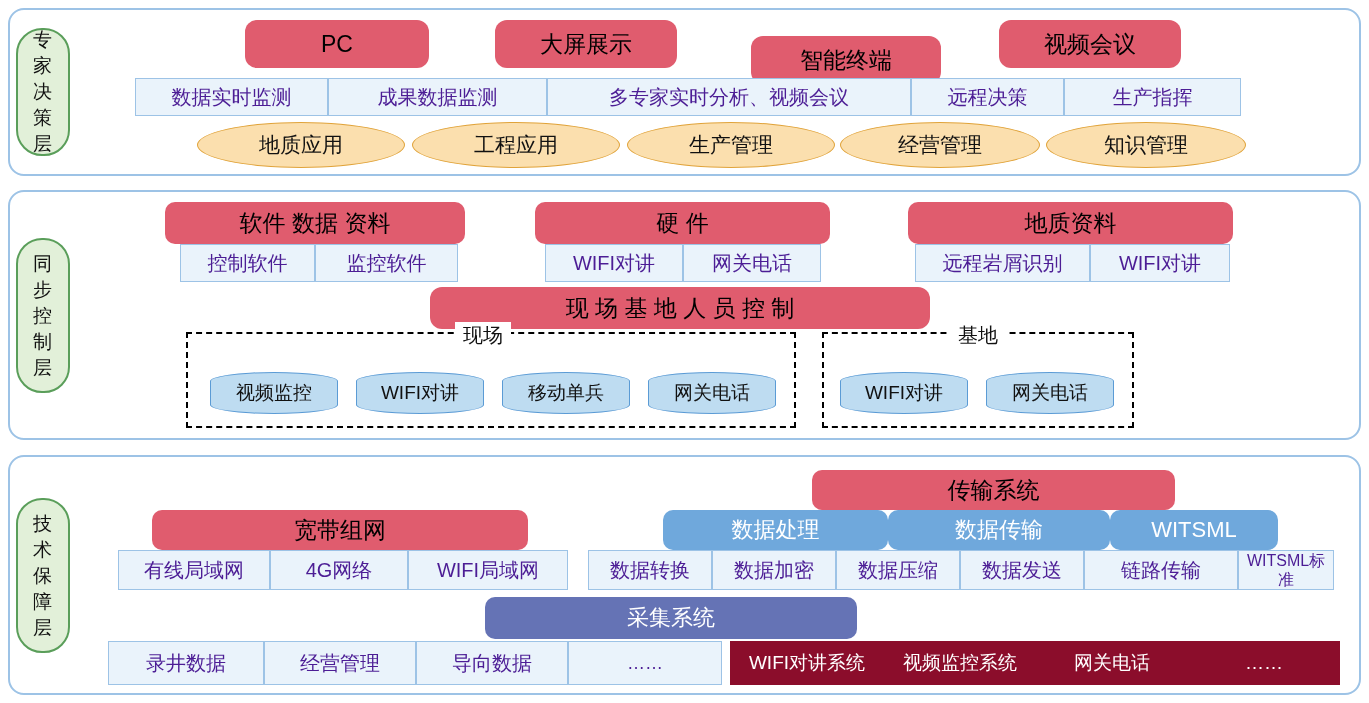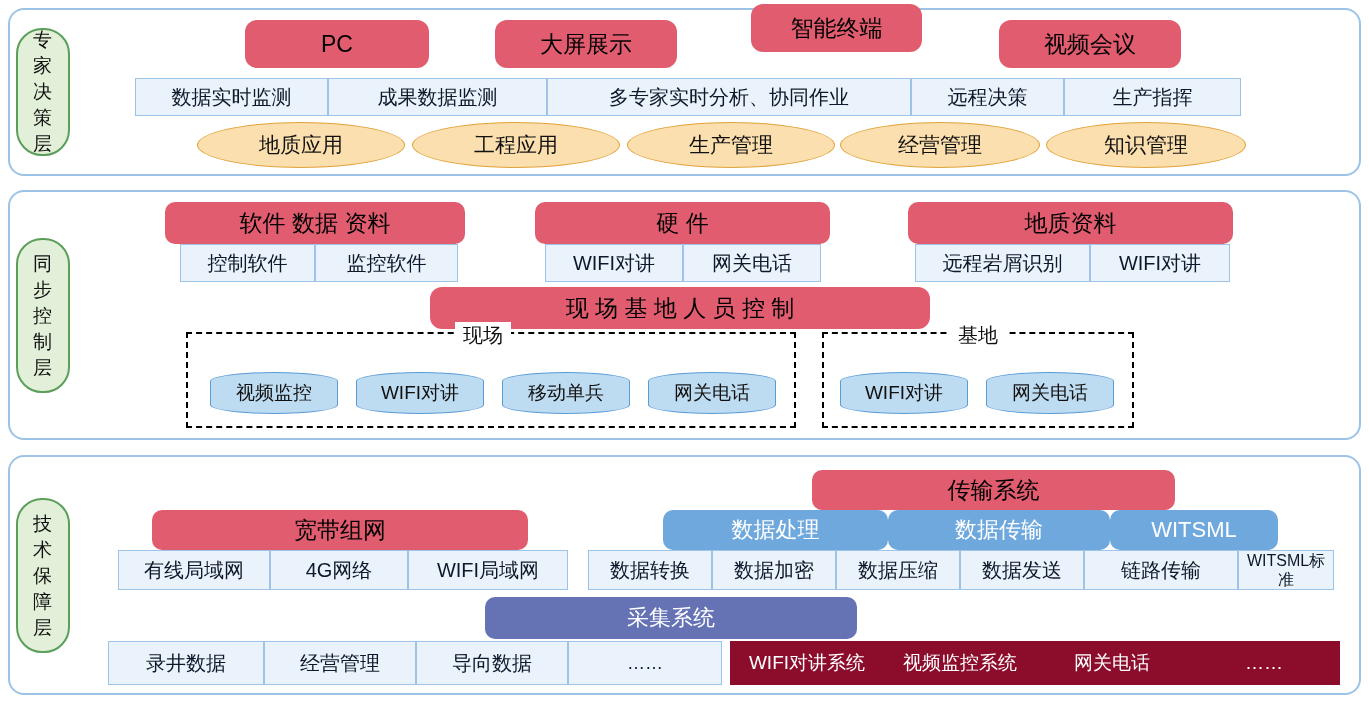--- a/index.html
+++ b/index.html
@@ -81,21 +81,21 @@
   .cell {
     position: absolute;
     box-sizing: border-box;
     border: 1px solid #9dc3e6;
     background: #eaf3fb;
     display: flex;
     align-items: center;
     justify-content: center;
     text-align: center;
     font-size: 20px;
-    color: #0f172a;
+    color: #4c1d95;
   }
   .cell.small { font-size: 18px; }
   .cell.tiny { font-size: 16px; line-height: 19px; }
   .ellipse {
     position: absolute;
     box-sizing: border-box;
     border: 1px solid #e0a33a;
     background: #fbdfae;
     border-radius: 50%;
     display: flex;
@@ -154,35 +154,35 @@
   <div class="layer-tag" style="top:28px; height:128px;">
     <span>专家决策层</span>
   </div>
 
   <div class="pill red-pill big" style="left:245px; top:20px; width:184px; height:48px;">
     <span>PC</span>
   </div>
   <div class="pill red-pill big" style="left:495px; top:20px; width:182px; height:48px;">
     <span>大屏展示</span>
   </div>
-  <div class="pill red-pill big" style="left:751px; top:4px; width:171px; height:48px;justify-content:center;">
+  <div class="pill red-pill big" style="left:751px; top:36px; width:190px; height:48px;justify-content:center;">
     <span>智能终端</span>
   </div>
   <div class="pill red-pill big" style="left:999px; top:20px; width:182px; height:48px;">
     <span>视频会议</span>
   </div>
 
   <div class="cell" style="left:135px; top:78px; width:193px; height:38px;">
     <span>数据实时监测</span>
   </div>
   <div class="cell" style="left:328px; top:78px; width:219px; height:38px;">
     <span>成果数据监测</span>
   </div>
   <div class="cell" style="left:547px; top:78px; width:364px; height:38px;">
-    <span>多专家实时分析、协同作业</span>
+    <span>多专家实时分析、视频会议</span>
   </div>
   <div class="cell" style="left:911px; top:78px; width:153px; height:38px;">
     <span>远程决策</span>
   </div>
   <div class="cell" style="left:1064px; top:78px; width:177px; height:38px;">
     <span>生产指挥</span>
   </div>
 
   <div class="ellipse" style="left:197px; top:122px; width:208px; height:46px;">
     <span>地质应用</span>

